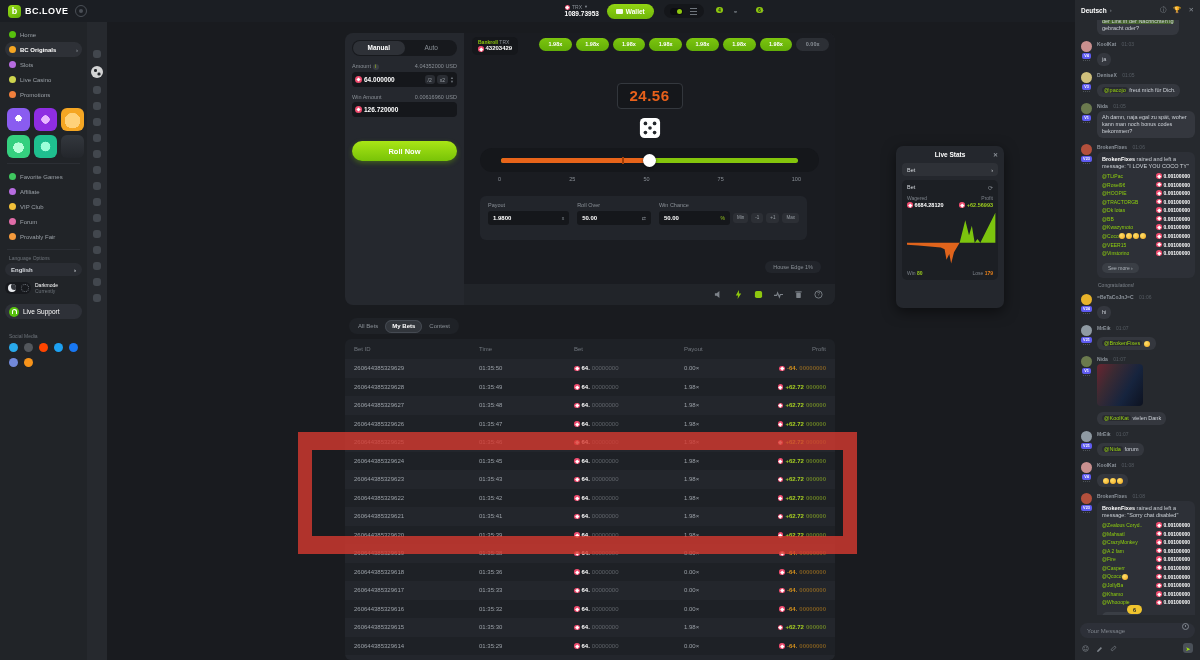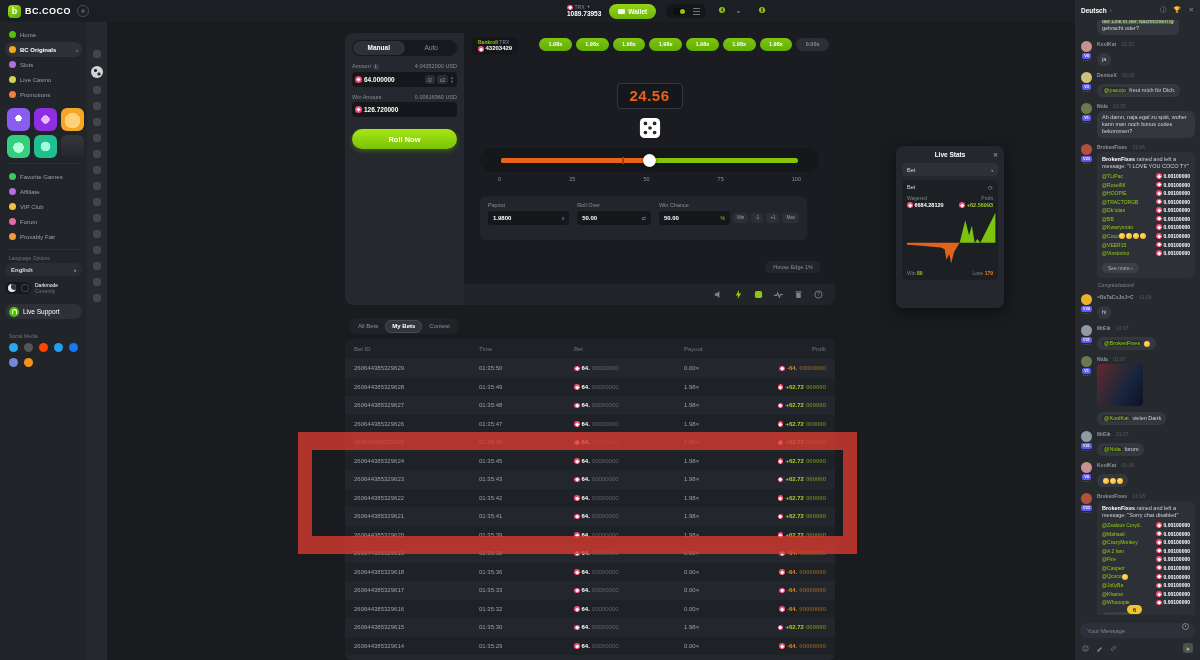--- a/index.html
+++ b/index.html
@@ -66,21 +66,21 @@
   #panel{width:119px;padding:7px;box-sizing:border-box;flex:0 0 auto;}
   .seg-tabs{display:flex;background:#17191d;border-radius:10px;height:16px;align-items:center;}
   .seg{flex:1;text-align:center;font-size:6.5px;color:#8a9097;line-height:14px;border-radius:9px;}
   .seg.on{background:#2e3137;color:#fff;font-weight:bold;margin:1px;}
   .lab-row{display:flex;justify-content:space-between;font-size:5.5px;color:#8a9097;margin:7px 0 2px;}
   .info-i{display:inline-block;width:6px;height:6px;border-radius:50%;background:#3a3e45;color:#b9e00f;font-size:4.5px;text-align:center;line-height:6px;}
   .inp{background:#15171b;border-radius:4px;height:15px;display:flex;align-items:center;padding:0 3px;gap:2px;}
   .inp .val{font-size:6.5px;font-weight:bold;color:#fff;}
   .mini-btn{background:#2a2d33;color:#9aa0a7;font-size:5px;border-radius:3px;padding:1.5px 3px;}
   .stepper{display:flex;flex-direction:column;gap:1px;color:#6e747b;font-size:4px;line-height:3px;}
-  .roll-btn{margin-top:12px;height:20px;border-radius:12px;background:linear-gradient(180deg,#a9e516,#78c307);color:#fff;font-size:7.5px;font-weight:bold;display:flex;align-items:center;justify-content:center;box-shadow:0 2px 5px rgba(120,195,7,.35);}
+  .roll-btn{margin-top:24px;height:20px;border-radius:12px;background:linear-gradient(180deg,#a9e516,#78c307);color:#fff;font-size:7.5px;font-weight:bold;display:flex;align-items:center;justify-content:center;box-shadow:0 2px 5px rgba(120,195,7,.35);}
   #screen{flex:1;background:#1a1c21;border-radius:0 8px 8px 0;position:relative;}
   .bankroll{position:absolute;left:8px;top:4px;background:#15171b;border-radius:5px;padding:2px 6px;line-height:1.25;}
   .bankroll .t{font-size:5px;}
   .bankroll .t b{color:#8ec70f;}
   .bankroll .t span{color:#8a9097;}
   .bankroll .v{font-size:6px;font-weight:bold;color:#fff;display:flex;align-items:center;gap:2px;}
   #pills{position:absolute;left:75px;right:6px;top:5px;display:flex;gap:4px;}
   .pill{flex:1;height:13px;border-radius:8px;background:linear-gradient(180deg,#7cc50f,#62ad07);color:#fff;font-size:5.5px;font-weight:bold;text-align:center;line-height:13px;}
   .pill.zero{background:#2c2f35;color:#8a9097;}
   .result-box{position:absolute;left:50%;top:50px;transform:translateX(-50%);background:#15171b;border:1px solid #34383e;border-radius:4px;padding:3px 12px;}
@@ -183,21 +183,21 @@
   svg{display:block;}
 </style>
 </head>
 <body>
 
 <div id="root">
 
   <header id="topbar">
     <div class="logo-box">
       <div class="logo-mark">b</div>
-      <div class="logo-text">BC.COCO</div>
+      <div class="logo-text">BC.LOVE</div>
     </div>
     <div class="collapse-btn"></div>
     <div class="balance-cluster">
       <div class="balance-top">
         <span class="coin s"></span>
         <span>TRX</span>
         <span class="caret">▼</span>
       </div>
       <div class="balance-amt">1089.73953</div>
     </div>

